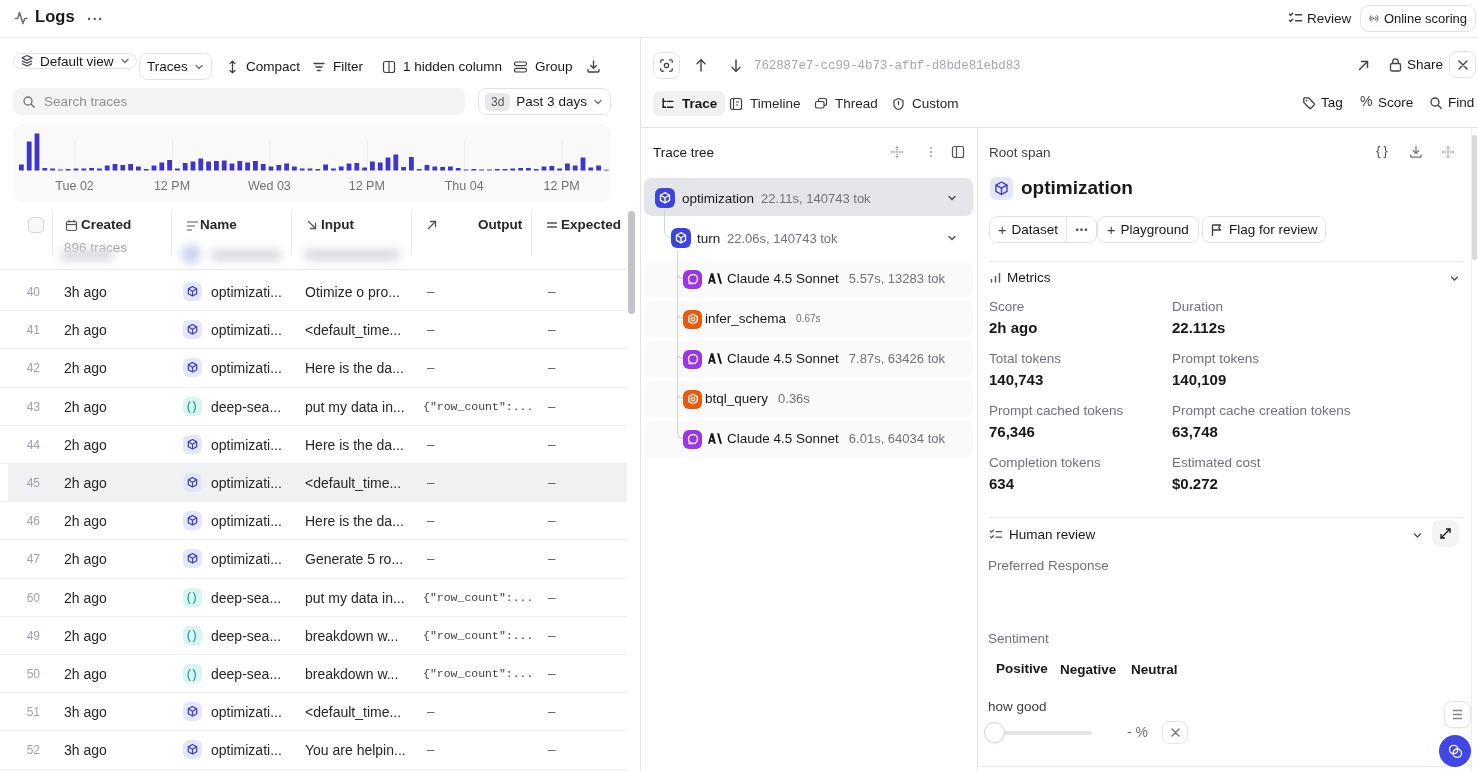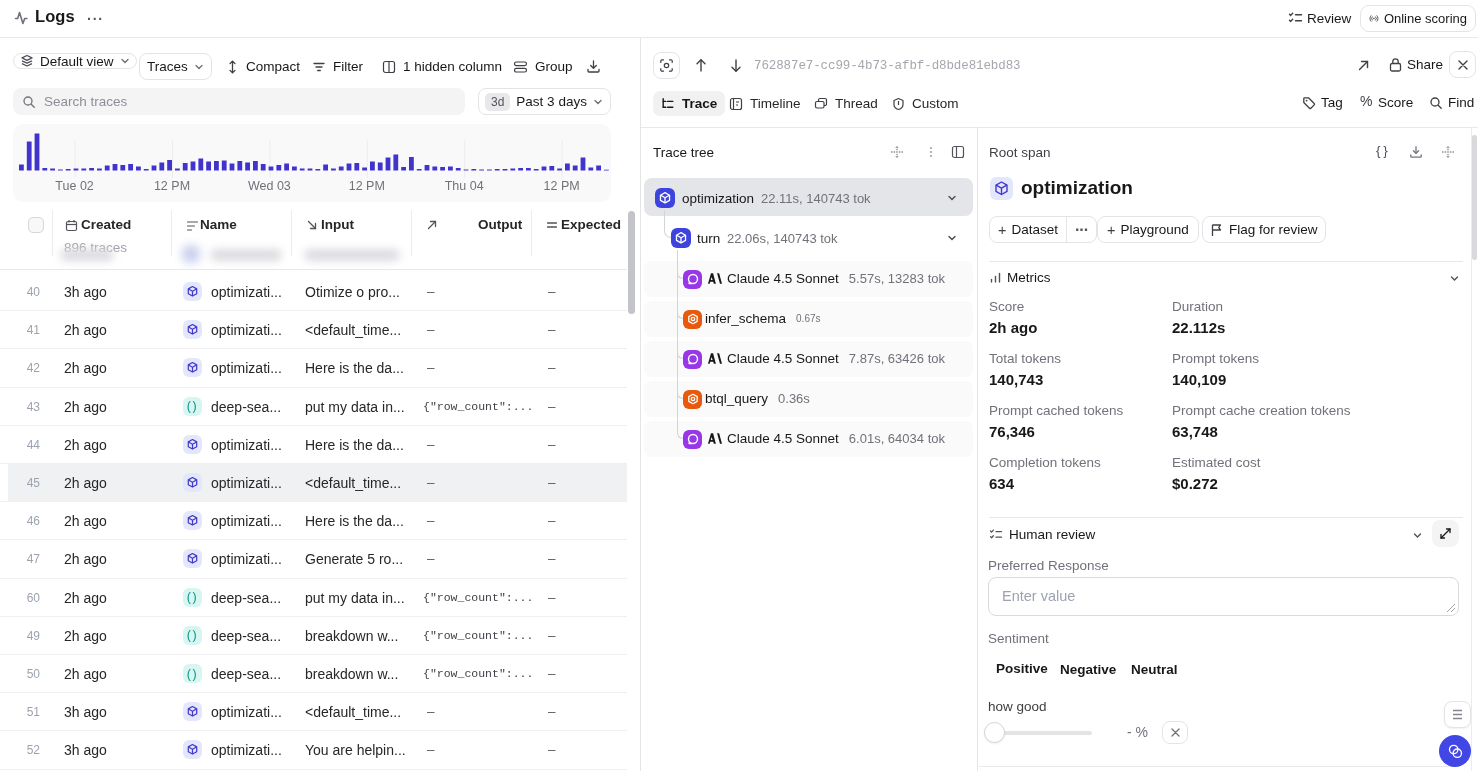--- a/index.html
+++ b/index.html
@@ -698,26 +698,20 @@
     </svg>
   <div class="abs row" style="left:453px;top:392px;width:27px;height:27px;background:#f4f4f5;border-radius:8px;justify-content:center;">
     <svg width="13" height="13" viewBox="0 0 13 13" fill="none" stroke="#18181b" stroke-width="1.3" stroke-linecap="round" stroke-linejoin="round">
         <path d="M2 11L11 2"></path>
         <path d="M7.5 2H11v3.5"></path>
         <path d="M5.5 11H2V7.5"></path>
       </svg>
   </div>
 
   <div class="abs" style="left:9px;top:430px;font-size:13.5px;color:#71717a;">Preferred Response</div>
-  <div class="abs" style="left:9px;top:449px;width:471px;height:39px;border:1px solid #d9d9de;border-radius:8px;">
-    <div class="abs" style="left:13px;top:10px;font-size:14.5px;color:#9ca3af;">Enter value</div>
-    <svg class="abs" style="right:2px;bottom:2px;" width="10" height="10" viewBox="0 0 10 10" stroke="#a1a1aa" stroke-width="1">
-        <path d="M9 1L1 9M9 5L5 9"></path>
-      </svg>
-  </div>
 
   <div class="abs" style="left:9px;top:503px;font-size:13.5px;color:#71717a;">Sentiment</div>
   <div class="abs" style="left:17px;top:533px;font-size:13.5px;font-weight:600;">Positive</div>
   <div class="abs" style="left:81px;top:534px;font-size:13.5px;font-weight:600;">Negative</div>
   <div class="abs" style="left:152px;top:534px;font-size:13.5px;font-weight:600;text-align:center;">Neutral</div>
 
   <div class="abs" style="left:9px;top:571px;font-size:13.5px;color:#404040;">how good</div>
   <div class="abs" style="left:9px;top:603px;width:104px;height:4px;background:#e4e4e7;border-radius:2px;"></div>
   <div class="abs" style="left:5px;top:594px;width:21px;height:21px;background:#fff;border:1px solid #d4d4d8;border-radius:50%;box-shadow:0 1px 2px rgba(0,0,0,.08);"></div>
   <div class="abs" style="left:148px;top:596px;font-size:14px;color:#71717a;">- %</div>

